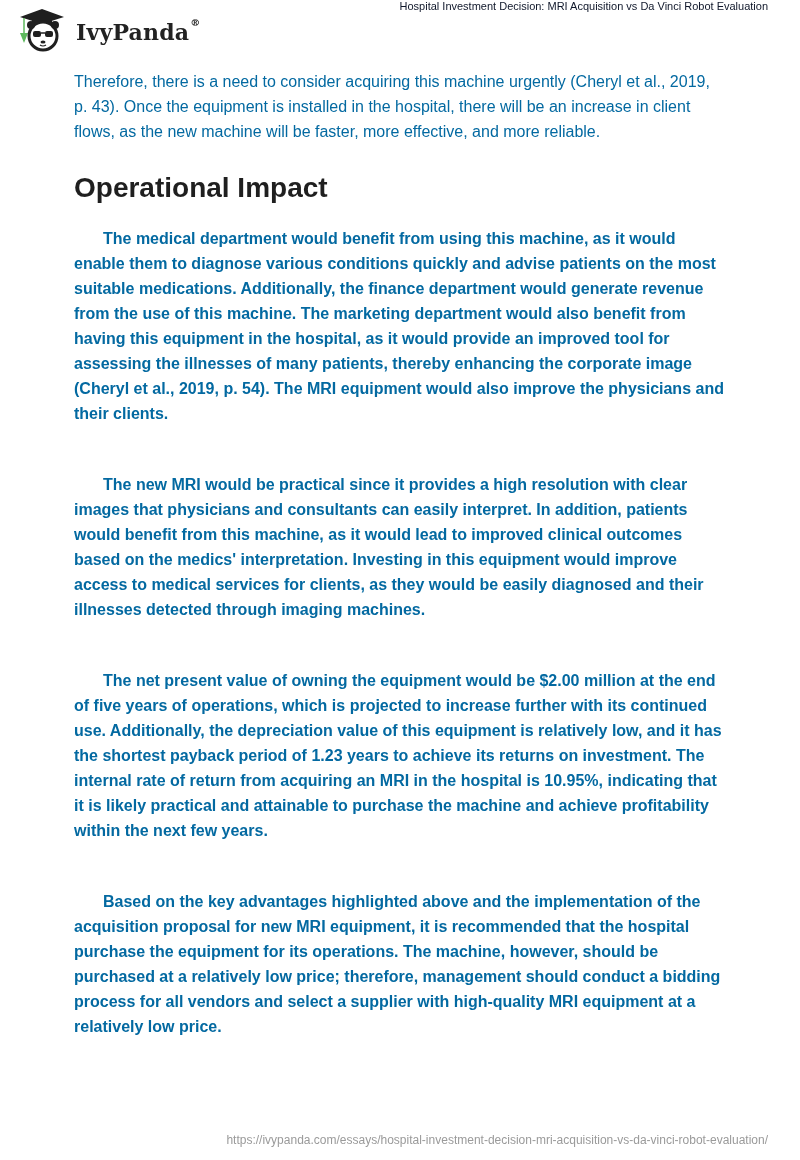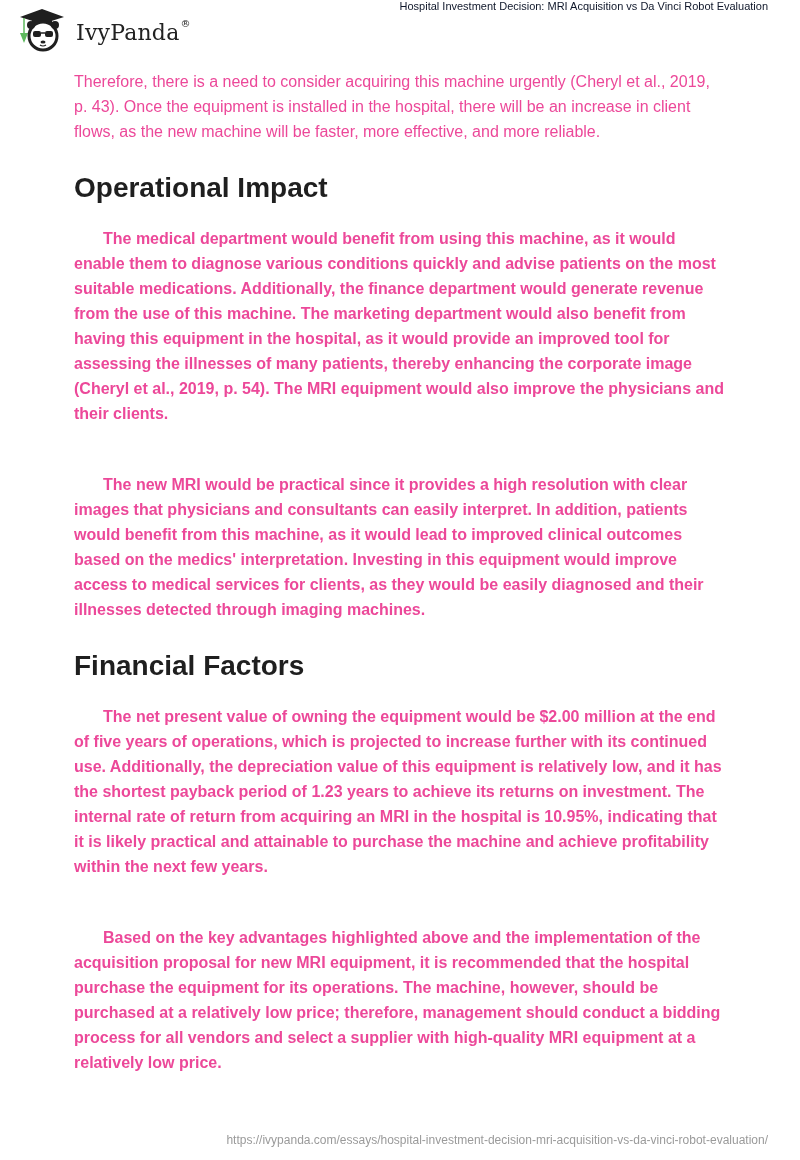--- a/index.html
+++ b/index.html
@@ -28,21 +28,21 @@
       display: flex;
       align-items: center;
     }
     .logo-mark {
       width: 56px;
       height: 46px;
       display: block;
     }
     .logo-text {
       font-family: "DejaVu Serif", "Liberation Serif", serif;
-      font-weight: normal;
+      font-weight: bold;
       font-size: 22px;
       color: #222;
       margin-left: 6px;
       margin-top: 4px;
       letter-spacing: 0.2px;
     }
     .logo-reg {
       font-size: 10px;
       vertical-align: top;
       position: relative;
@@ -60,21 +60,21 @@
     .content {
       position: absolute;
       left: 74px;
       top: 69px;
       width: 652px;
     }
     p {
       margin: 0;
       font-size: 16px;
       line-height: 25px;
-      color: #ec4899;
+      color: #0369a1;
     }
     p.indent {
       text-indent: 29px;
       font-weight: bold;
     }
     h2 {
       margin: 0;
       font-size: 28px;
       font-weight: bold;
       color: #1f1f1f;
@@ -127,21 +127,20 @@
 
   <h2>Operational Impact</h2>
   <div class="gap-after-h"></div>
   <p class="indent">The medical department would benefit from using this machine, as it would enable them to diagnose various conditions quickly and advise patients on the most suitable medications. Additionally, the finance department would generate revenue from the use of this machine. The marketing department would also benefit from having this equipment in the hospital, as it would provide an improved tool for assessing the illnesses of many patients, thereby enhancing the corporate image (Cheryl et al., 2019, p. 54). The MRI equipment would also improve the physicians and their clients.</p>
   <div class="gap-after-p"></div>
 
   <div class="gap-after-h"></div>
   <p class="indent">The new MRI would be practical since it provides a high resolution with clear images that physicians and consultants can easily interpret. In addition, patients would benefit from this machine, as it would lead to improved clinical outcomes based on the medics' interpretation. Investing in this equipment would improve access to medical services for clients, as they would be easily diagnosed and their illnesses detected through imaging machines.</p>
   <div class="gap-after-p"></div>
 
-  <h2>Financial Factors</h2>
   <div class="gap-after-h"></div>
   <p class="indent">The net present value of owning the equipment would be $2.00 million at the end of five years of operations, which is projected to increase further with its continued use. Additionally, the depreciation value of this equipment is relatively low, and it has the shortest payback period of 1.23 years to achieve its returns on investment. The internal rate of return from acquiring an MRI in the hospital is 10.95%, indicating that it is likely practical and attainable to purchase the machine and achieve profitability within the next few years.</p>
   <div class="gap-after-p"></div>
 
   <div class="gap-after-h"></div>
   <p class="indent">Based on the key advantages highlighted above and the implementation of the acquisition proposal for new MRI equipment, it is recommended that the hospital purchase the equipment for its operations. The machine, however, should be purchased at a relatively low price; therefore, management should conduct a bidding process for all vendors and select a supplier with high-quality MRI equipment at a relatively low price.</p>
 </div>
 
 <a class="footer-url">https://ivypanda.com/essays/hospital-investment-decision-mri-acquisition-vs-da-vinci-robot-evaluation/</a>
 

